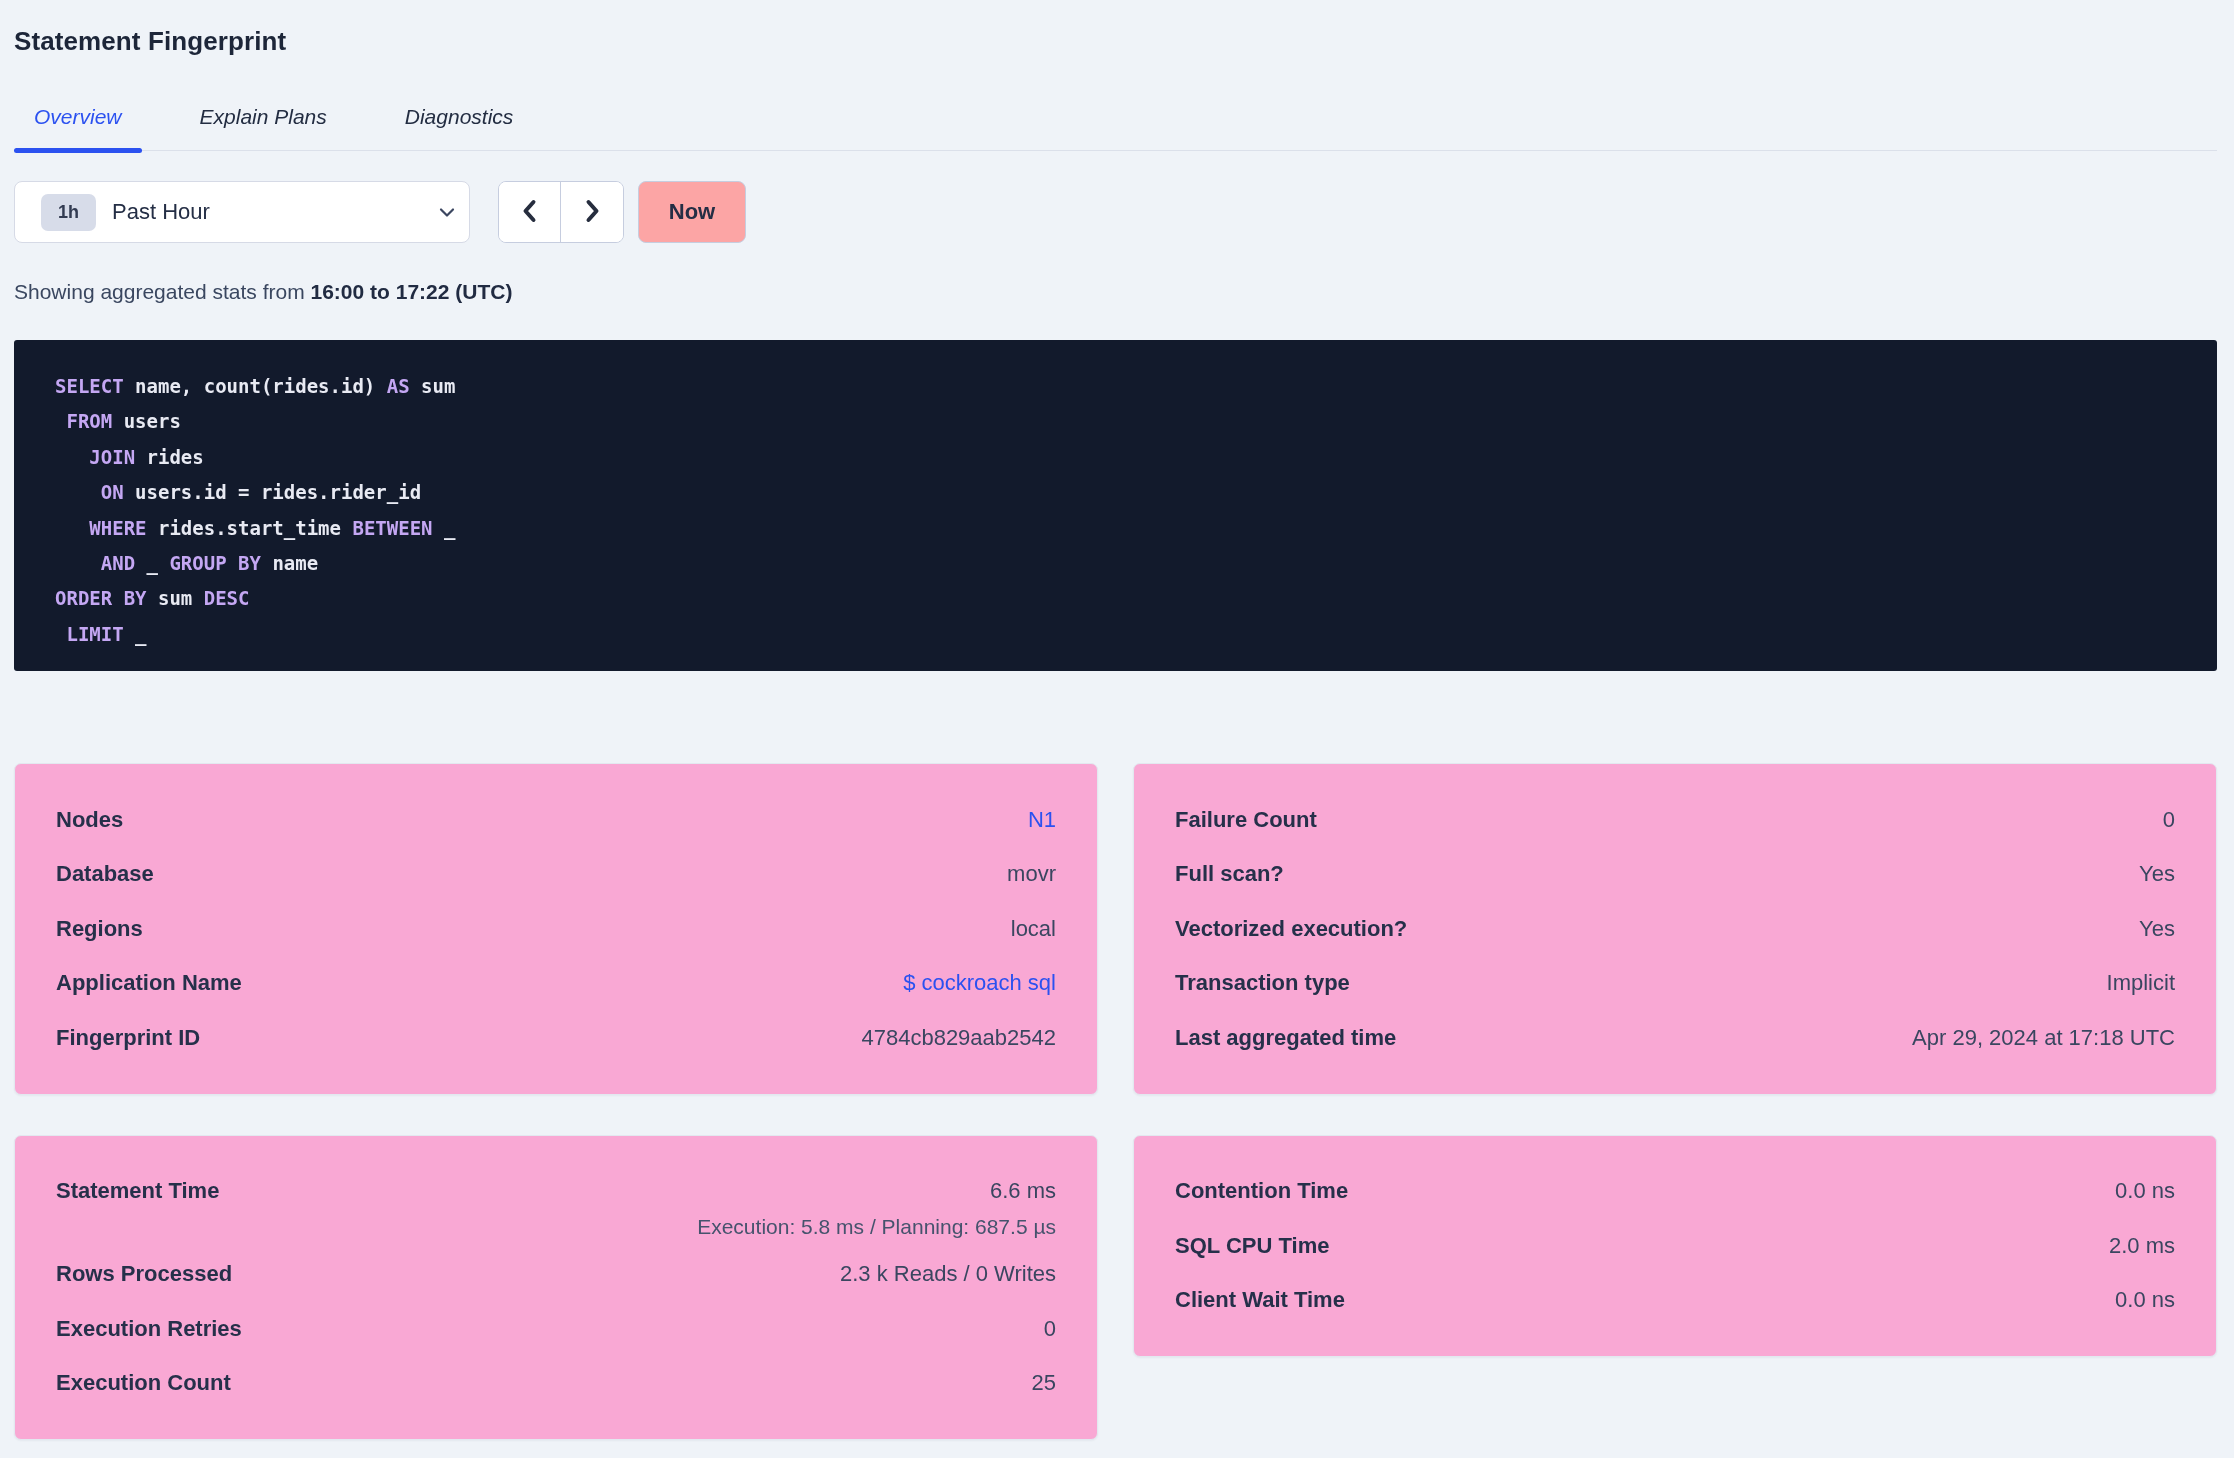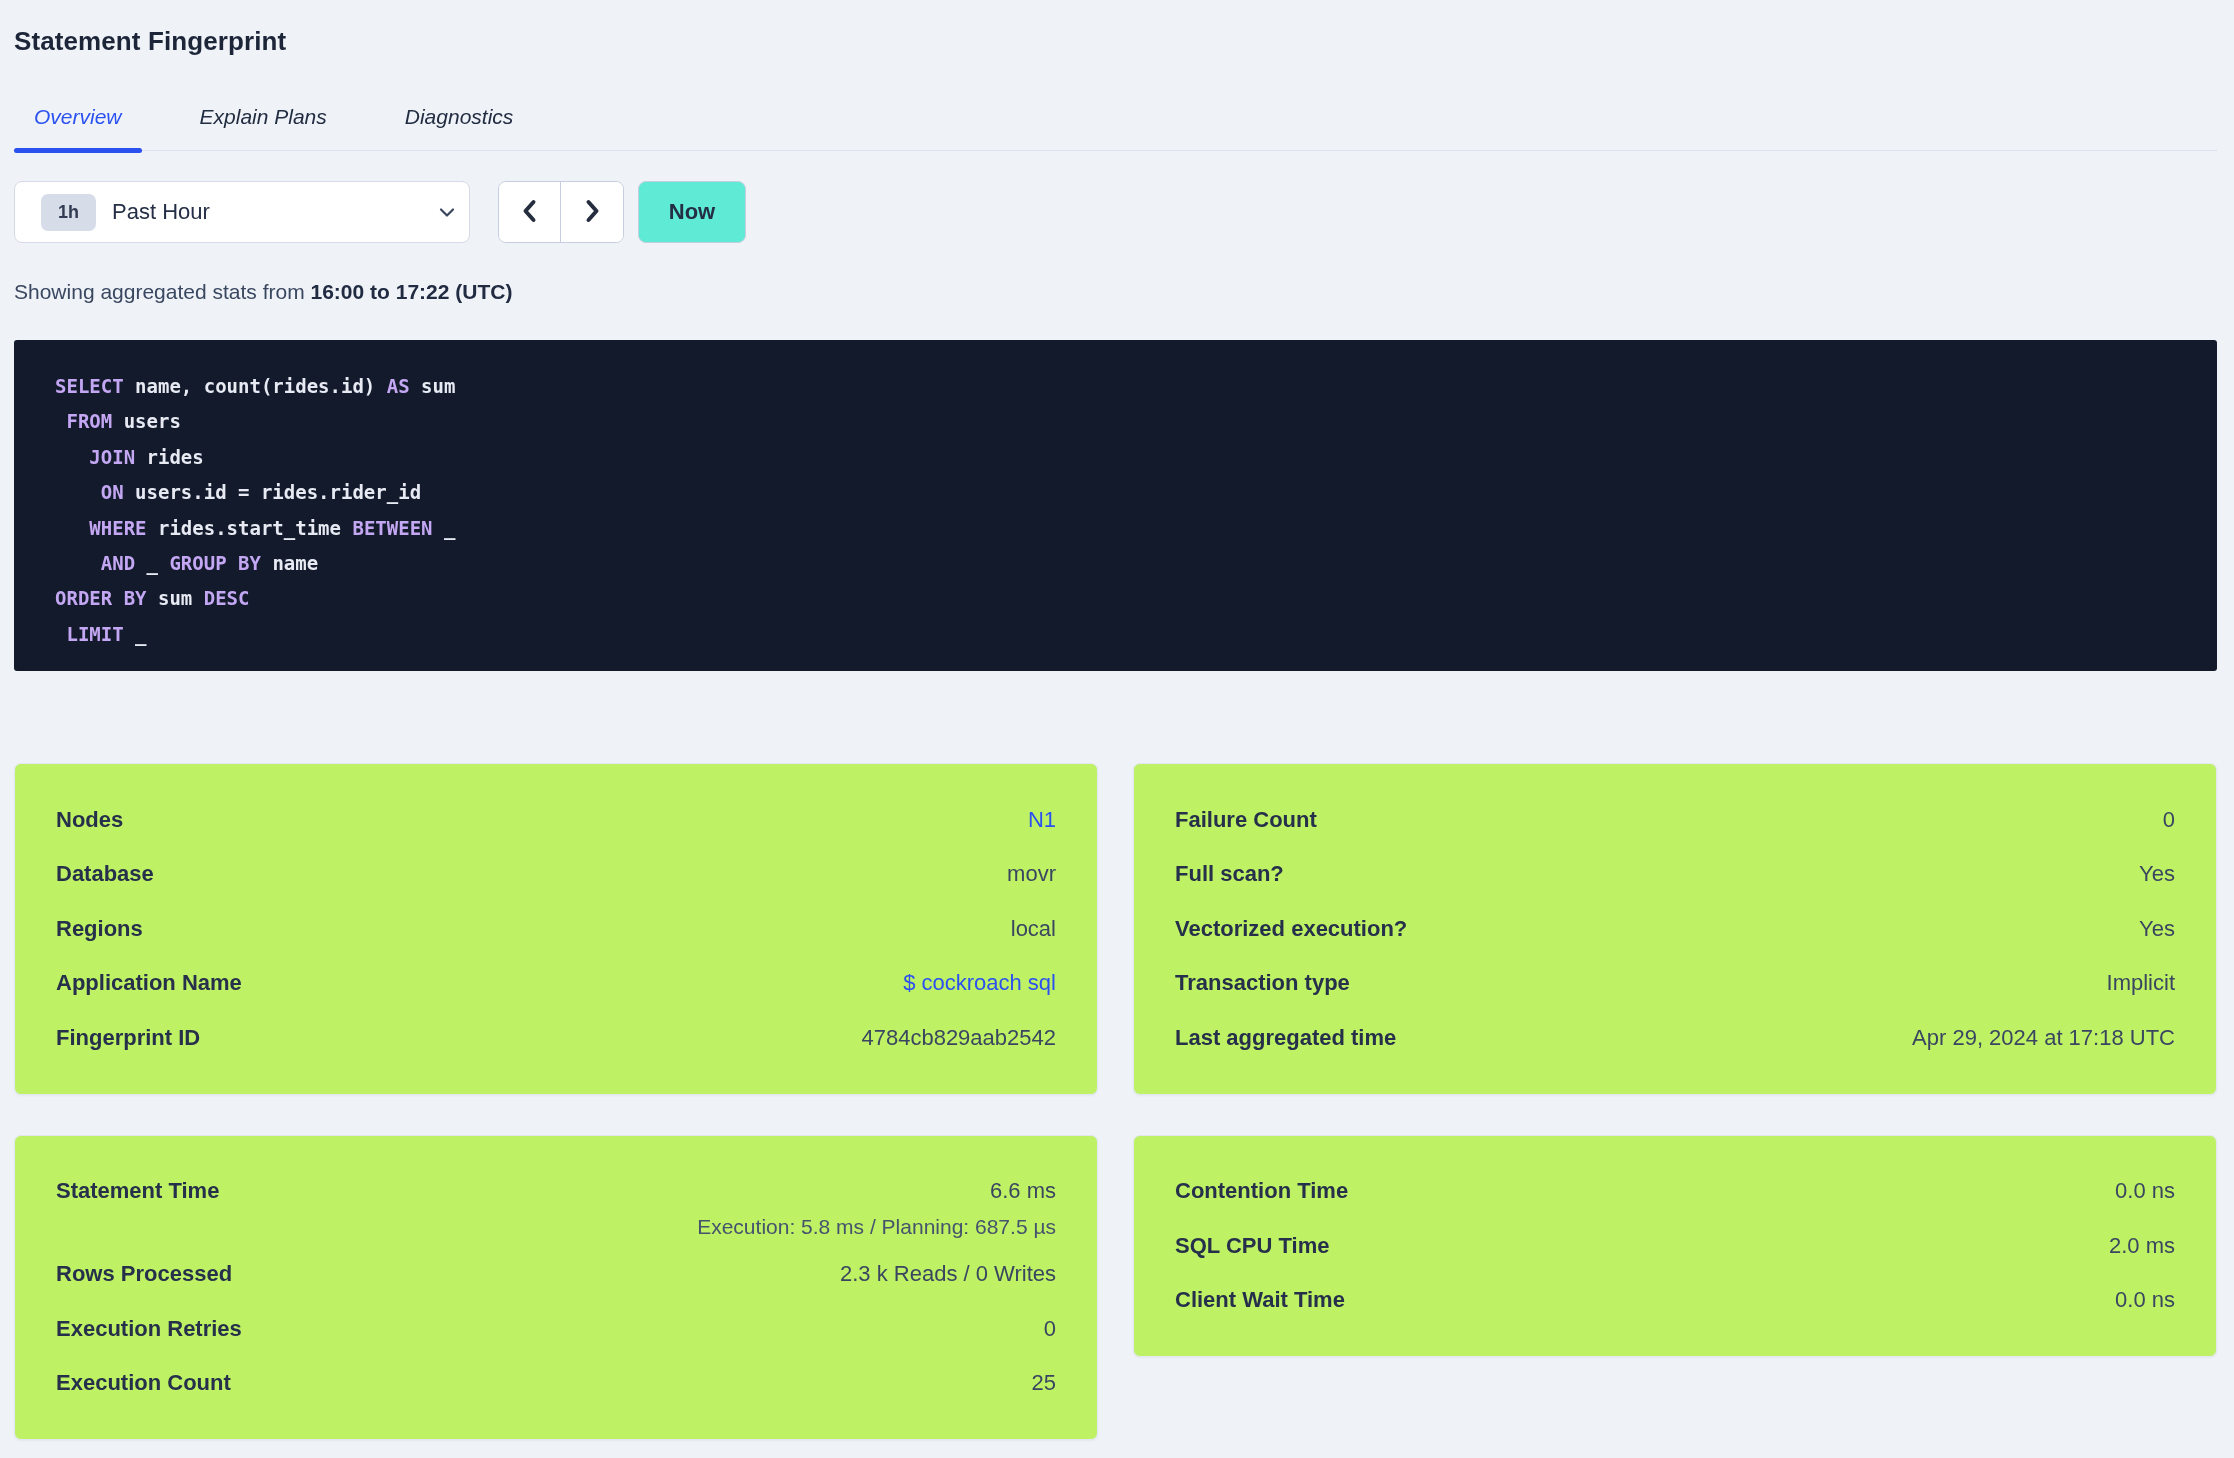--- a/index.html
+++ b/index.html
@@ -86,21 +86,21 @@
     width: 62px; height: 60px;
     background: #fff; border: none;
     display: flex; align-items: center; justify-content: center;
     cursor: pointer;
   }
   .pager button:first-child { border-right: 1px solid #c6cddf; }
 
   .now-btn {
     margin-left: 14px;
     width: 108px; height: 62px;
-    background: #5eead4;
+    background: #fca5a5;
     border: 1px solid #c6cddf;
     border-radius: 8px;
     font-family: inherit;
     font-size: 22px; font-weight: 700; color: #242e45;
     cursor: pointer;
   }
 
   
   .showing {
     margin-top: 36px;
@@ -125,21 +125,21 @@
     overflow: hidden;
   }
   .sql .kw { color: var(--code-kw, #c4a7f3); }
 
   
   .cards-row { display: flex; gap: 35px; align-items: flex-start; }
   .cards-row.r1 { margin-top: 92px; }
   .cards-row.r2 { margin-top: 40px; }
   .card {
     flex: 1 1 0;
-    background: #bef264;
+    background: #f9a8d4;
     border: 1px solid #e3e8f0;
     border-radius: 7px;
     box-shadow: 0 1px 2px rgba(24,36,60,0.05);
     padding: 28px 41px 29px 41px;
   }
   .stat-row {
     display: flex; align-items: center; justify-content: space-between;
     height: 54.5px;
   }
   .stat-row.tall { height: 83px; align-items: flex-start; }

